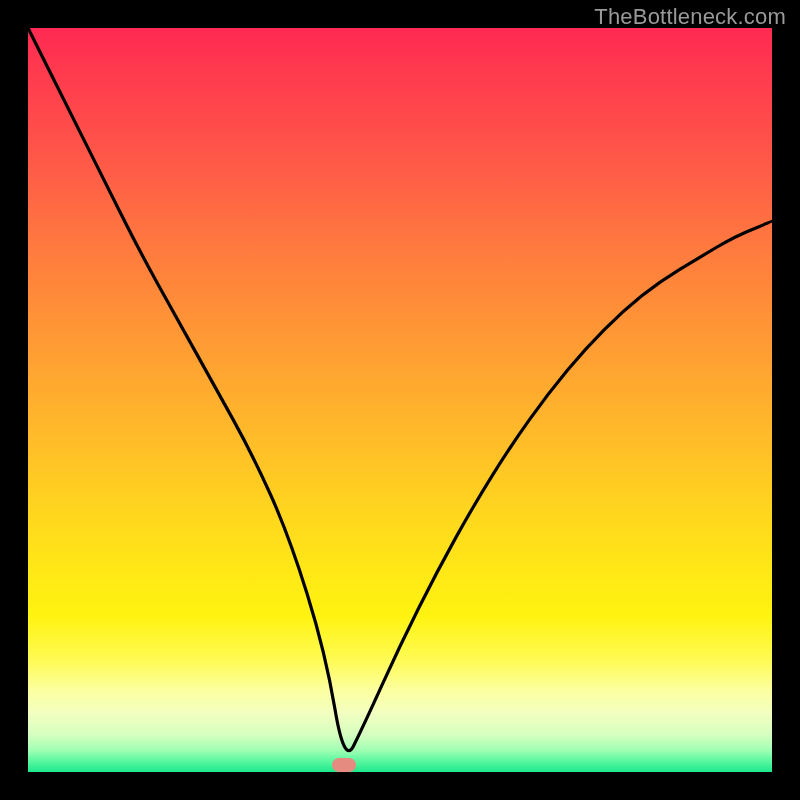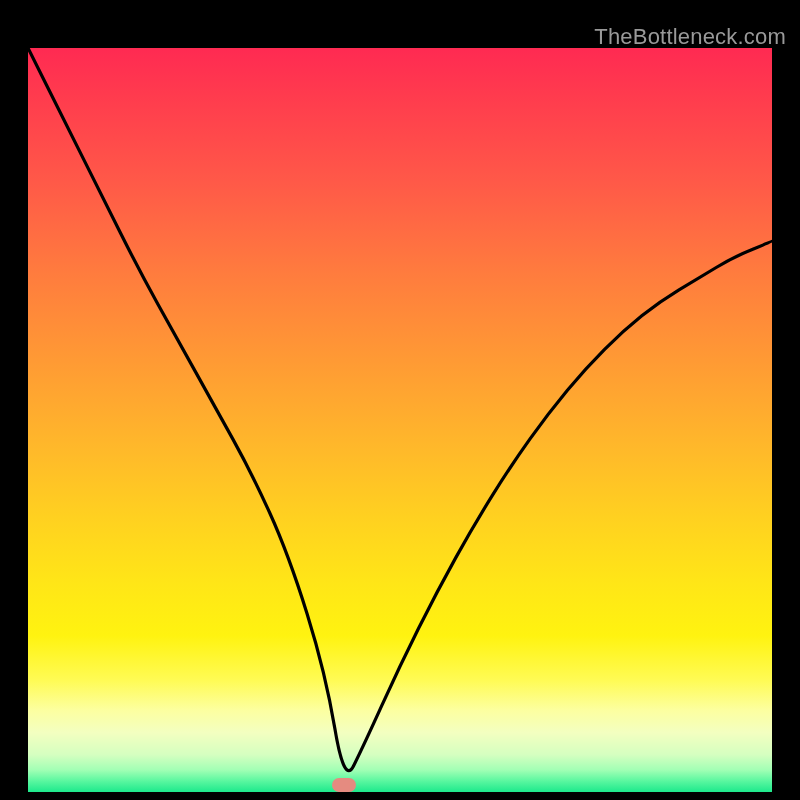--- a/index.html
+++ b/index.html
@@ -10,21 +10,20 @@
     background: #000;
     overflow: hidden;
   }
   .frame {
     position: absolute;
     top: 0;
     left: 0;
     width: 800px;
     height: 664px;
     background: #000;
-    margin-top: 20px;
   }
   .plot {
     position: absolute;
     top: 28px;
     left: 28px;
     width: 744px;
     height: 744px;
     overflow: hidden;
   }
   .gradient {

